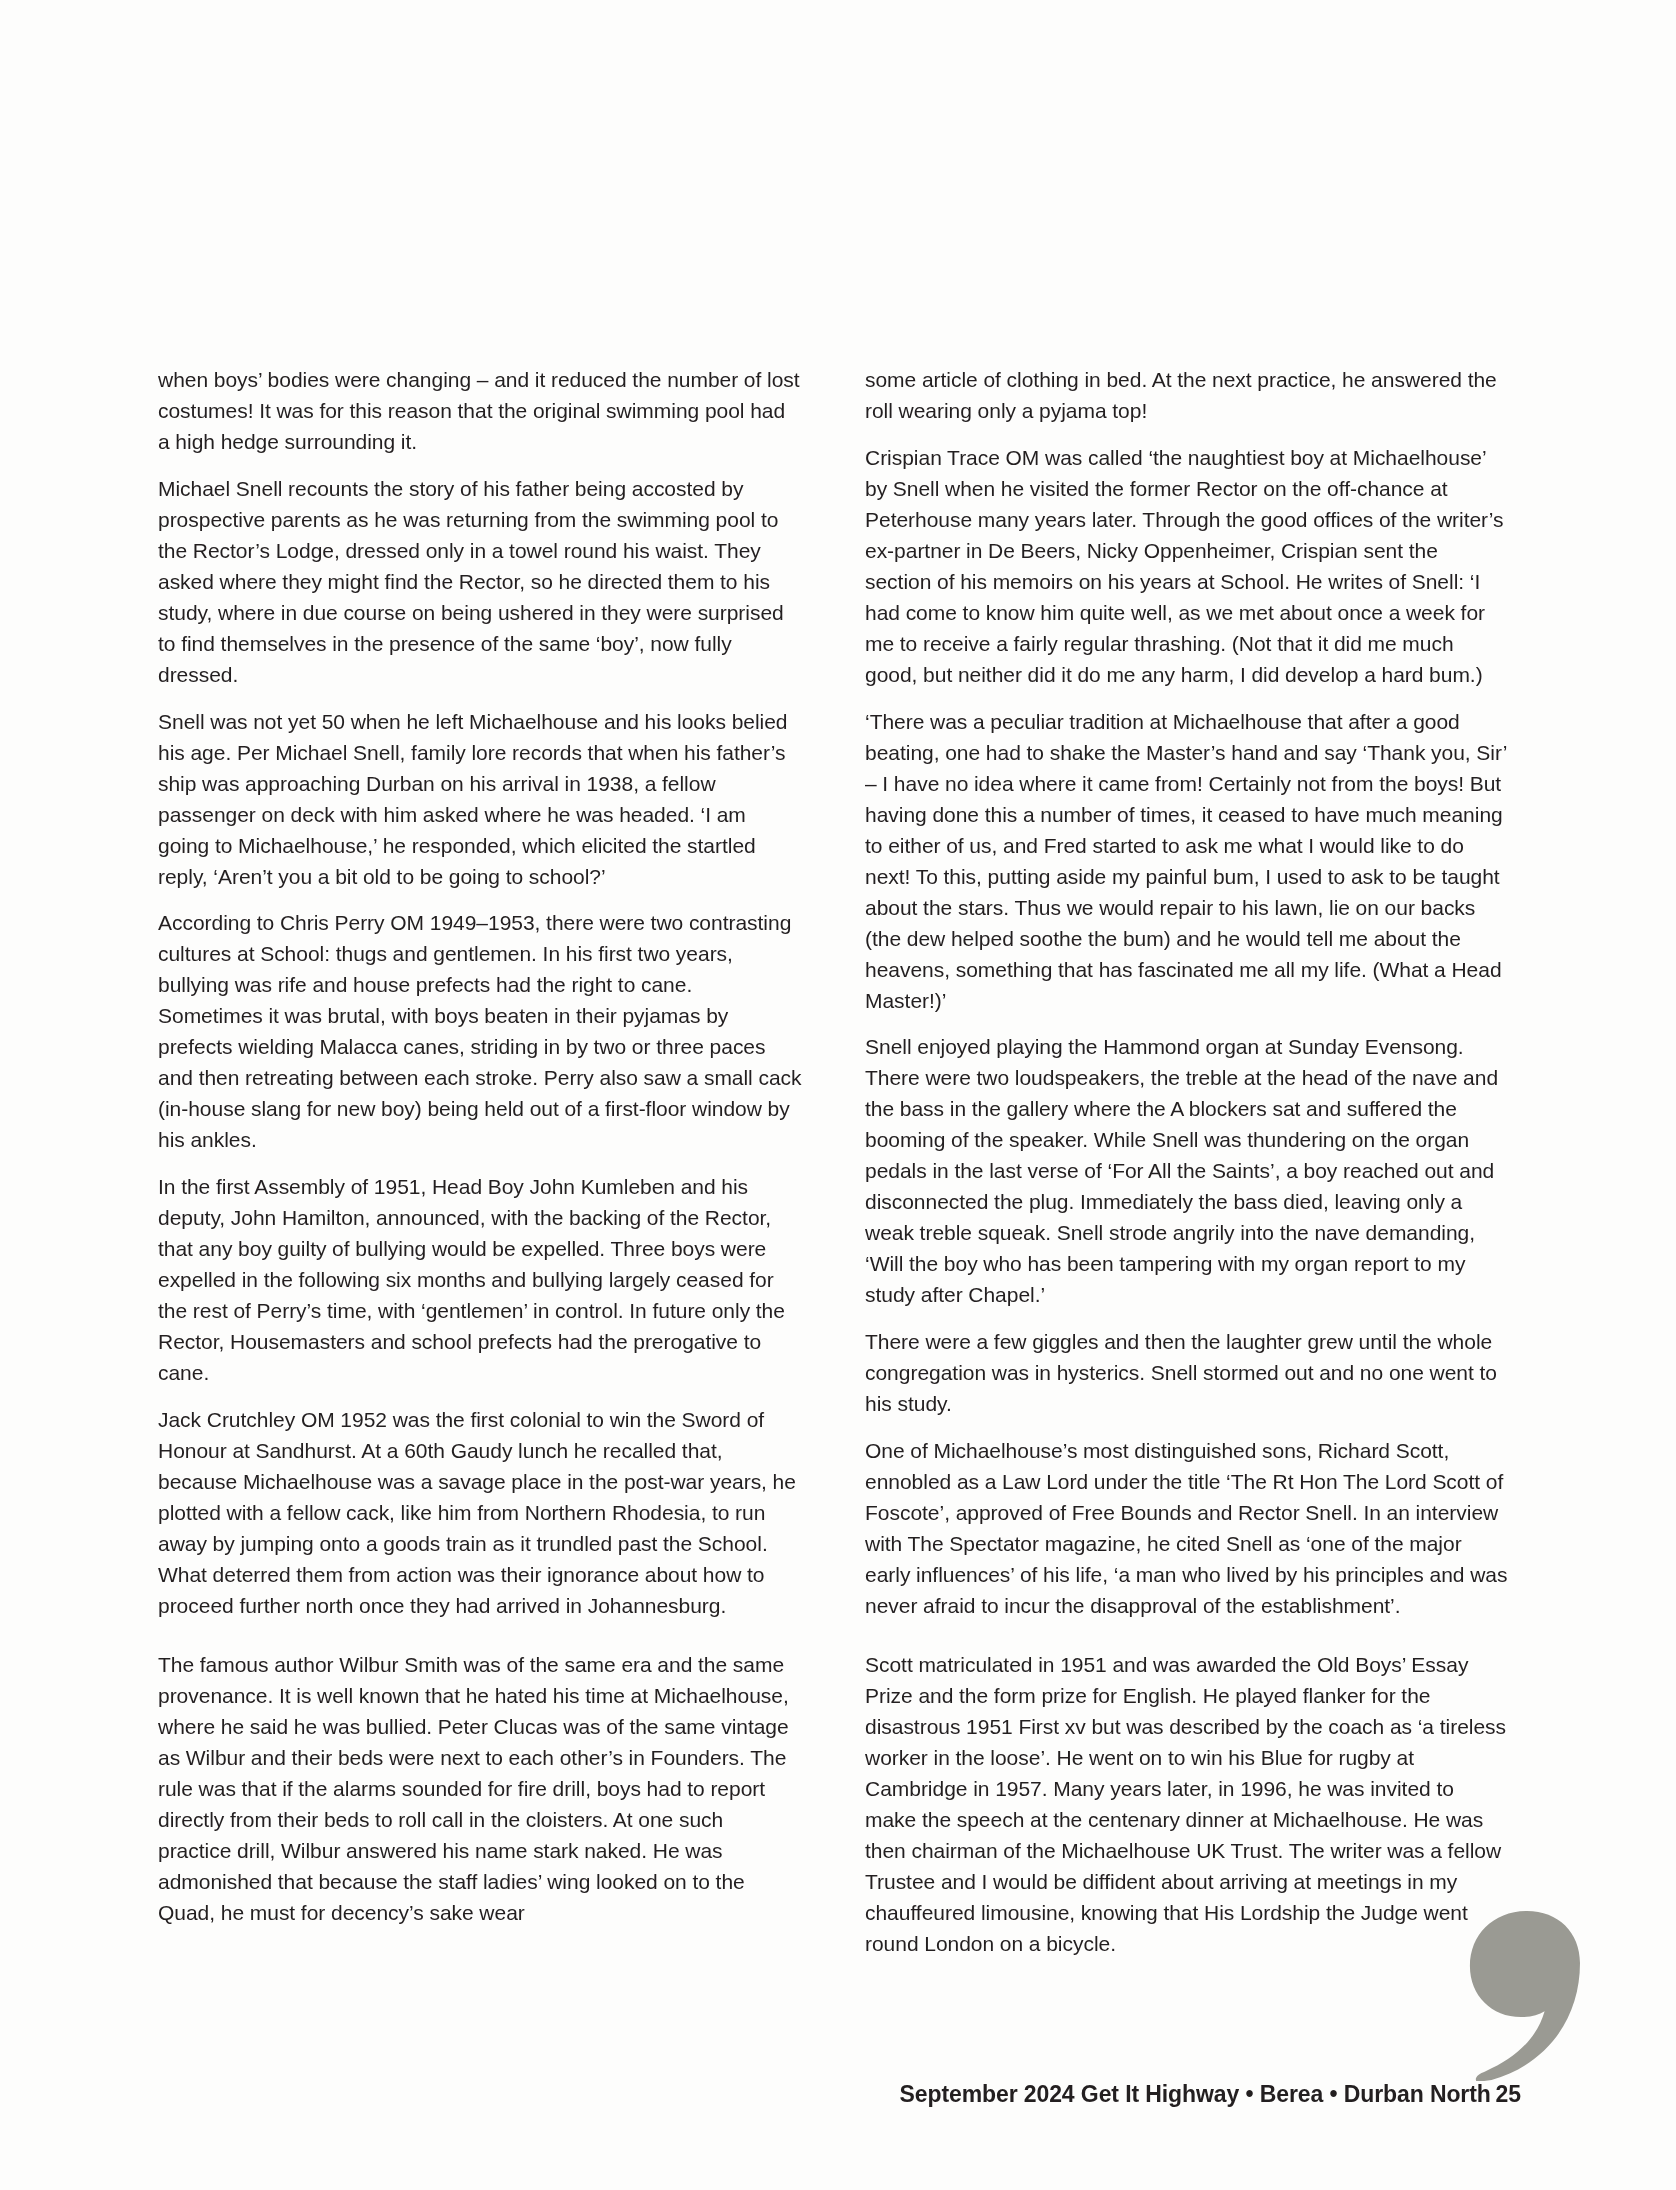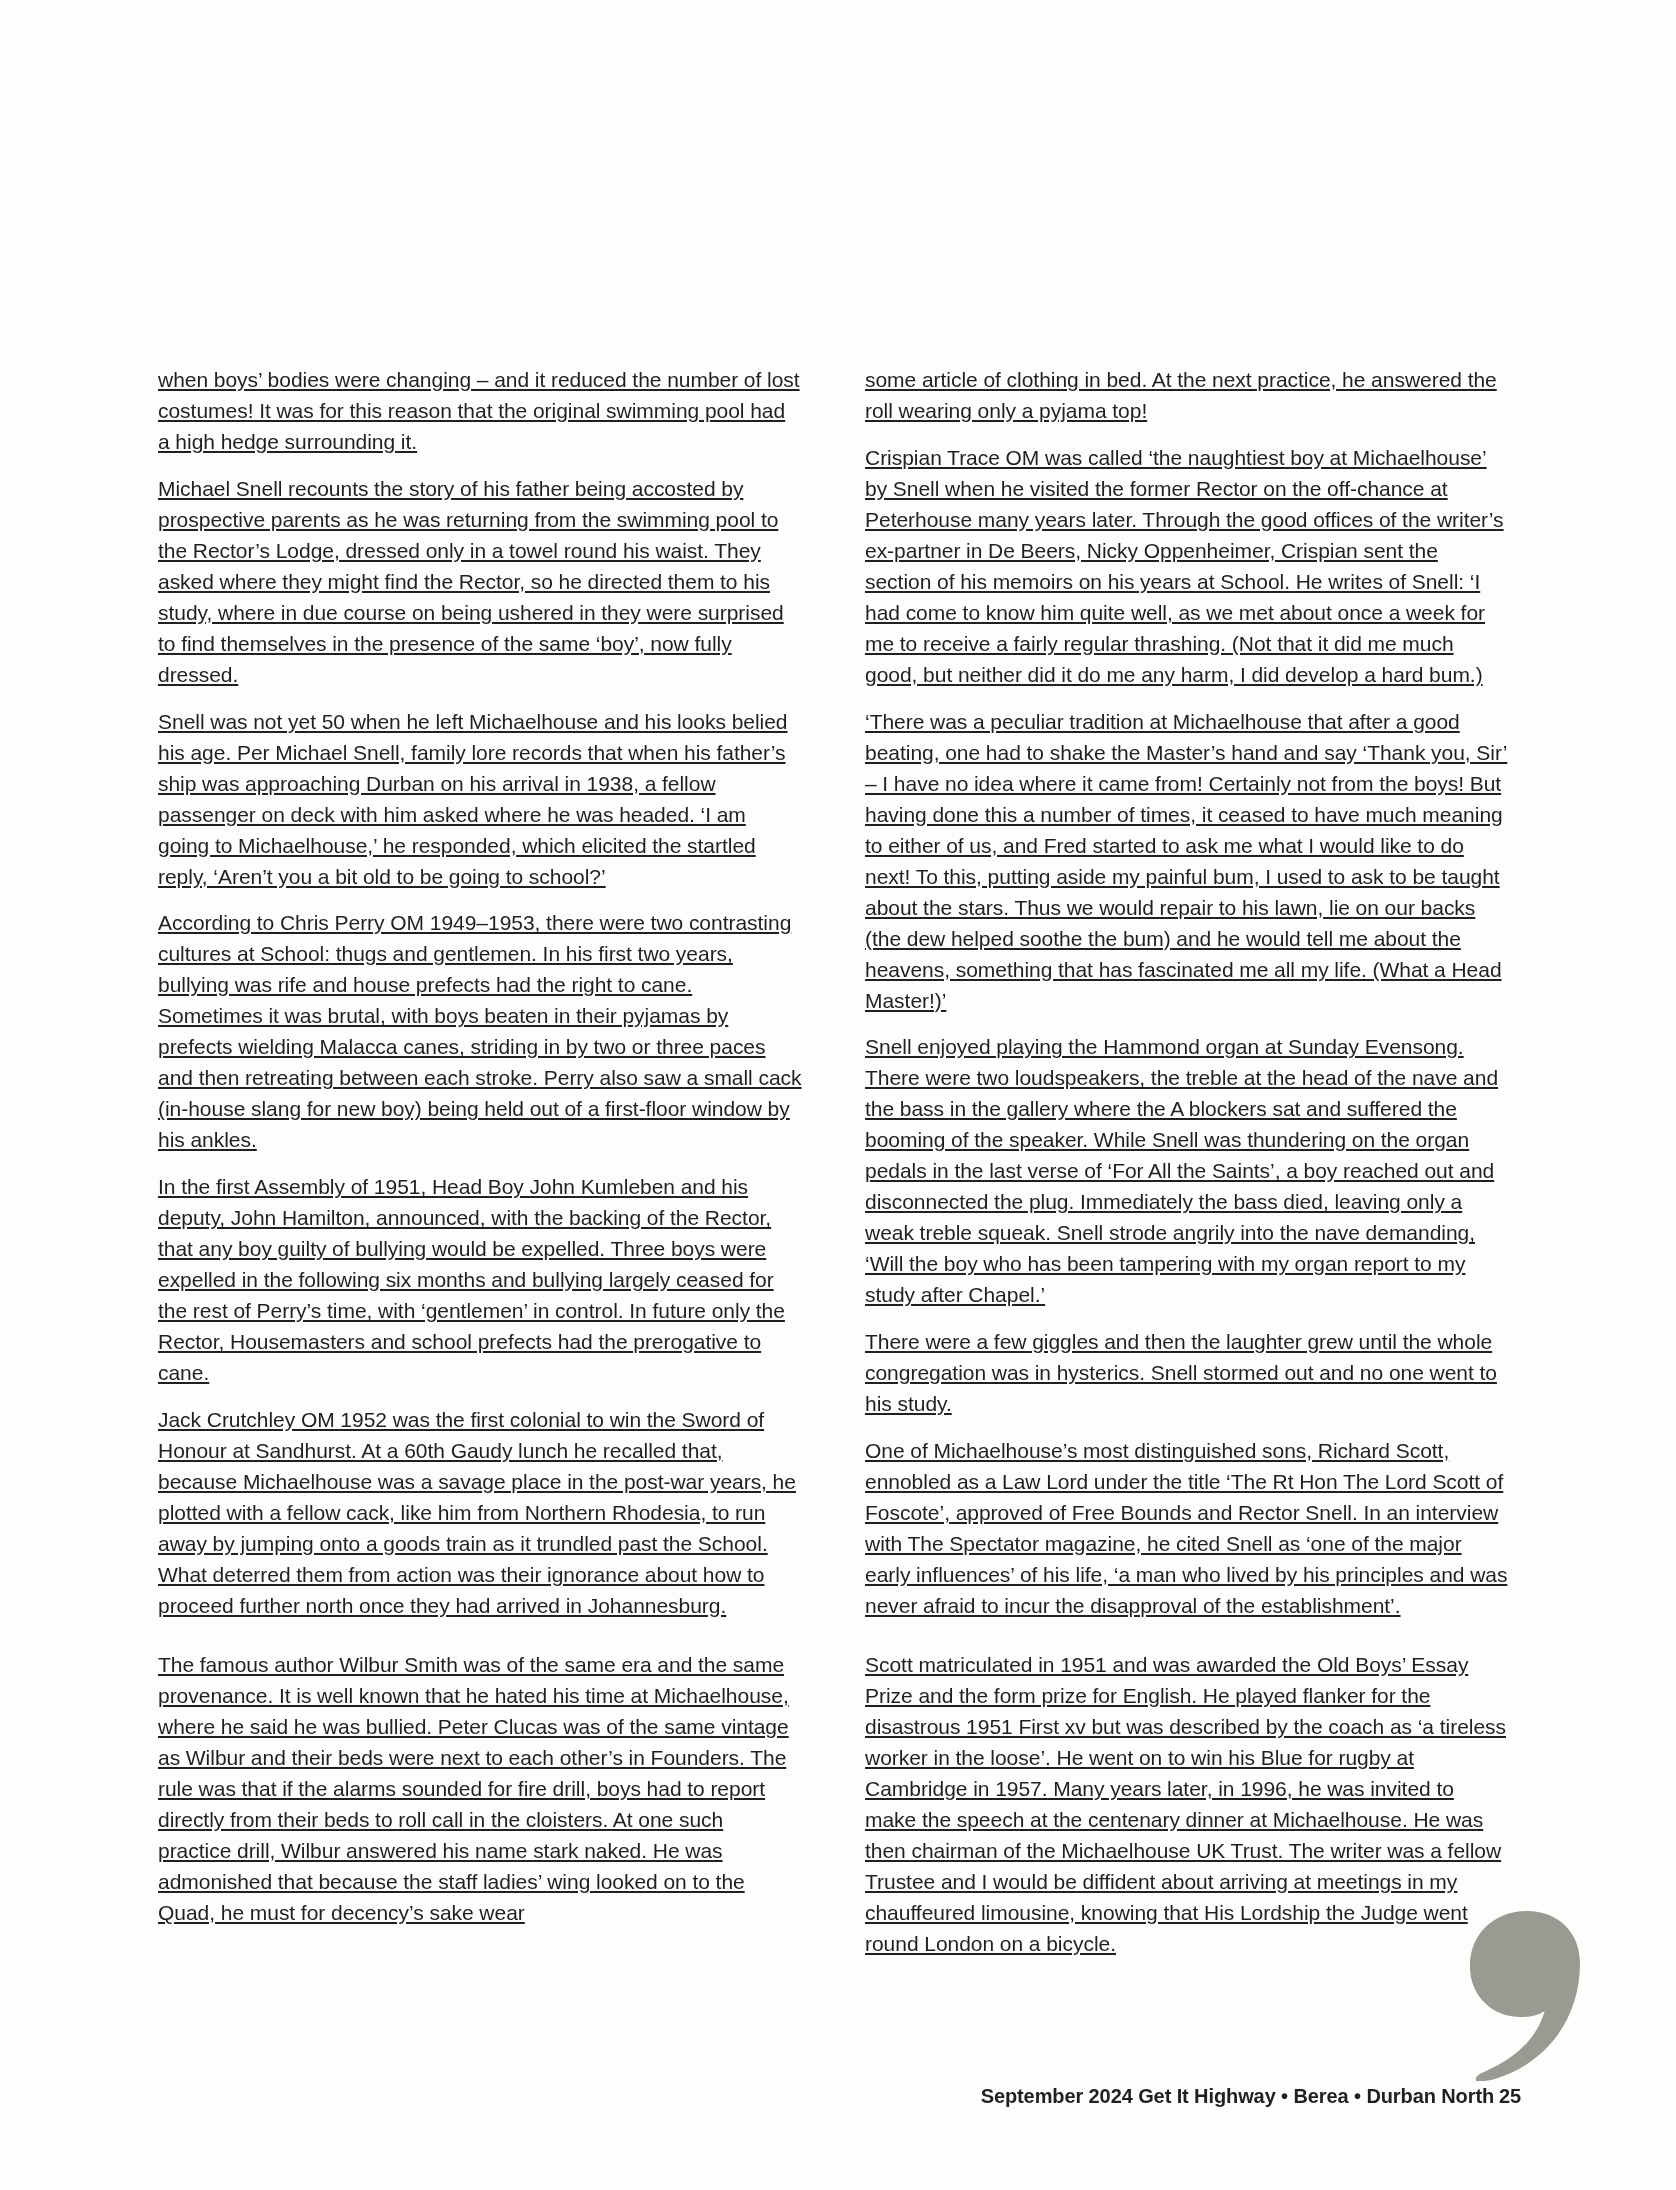--- a/index.html
+++ b/index.html
@@ -30,40 +30,39 @@
     position: relative;
   }
   .col p {
     margin: 0 0 15.8px 0;
     font-size: 21px;
     line-height: 31px;
     color: #231f20;
     text-align: left;
     letter-spacing: -0.03px;
     word-spacing: -0.1px;
-    text-decoration: underline;
     -webkit-font-smoothing: antialiased;
   }
   .col p:last-child {
     margin-bottom: 0;
     margin-top: 28px;
   }
   .quote-mark {
     position: absolute;
     right: 91px;
     bottom: 110px;
     width: 128px;
     height: 172px;
     pointer-events: none;
   }
   .footer {
     position: absolute;
     right: 156px;
     bottom: 83px;
-    font-size: 20px;
+    font-size: 23px;
     font-weight: bold;
     color: #231f20;
     letter-spacing: -0.1px;
     white-space: nowrap;
     font-family: "Liberation Sans", sans-serif;
   }
   .footer .pg {
     margin-left: 4.9px;
   }
 </style>

